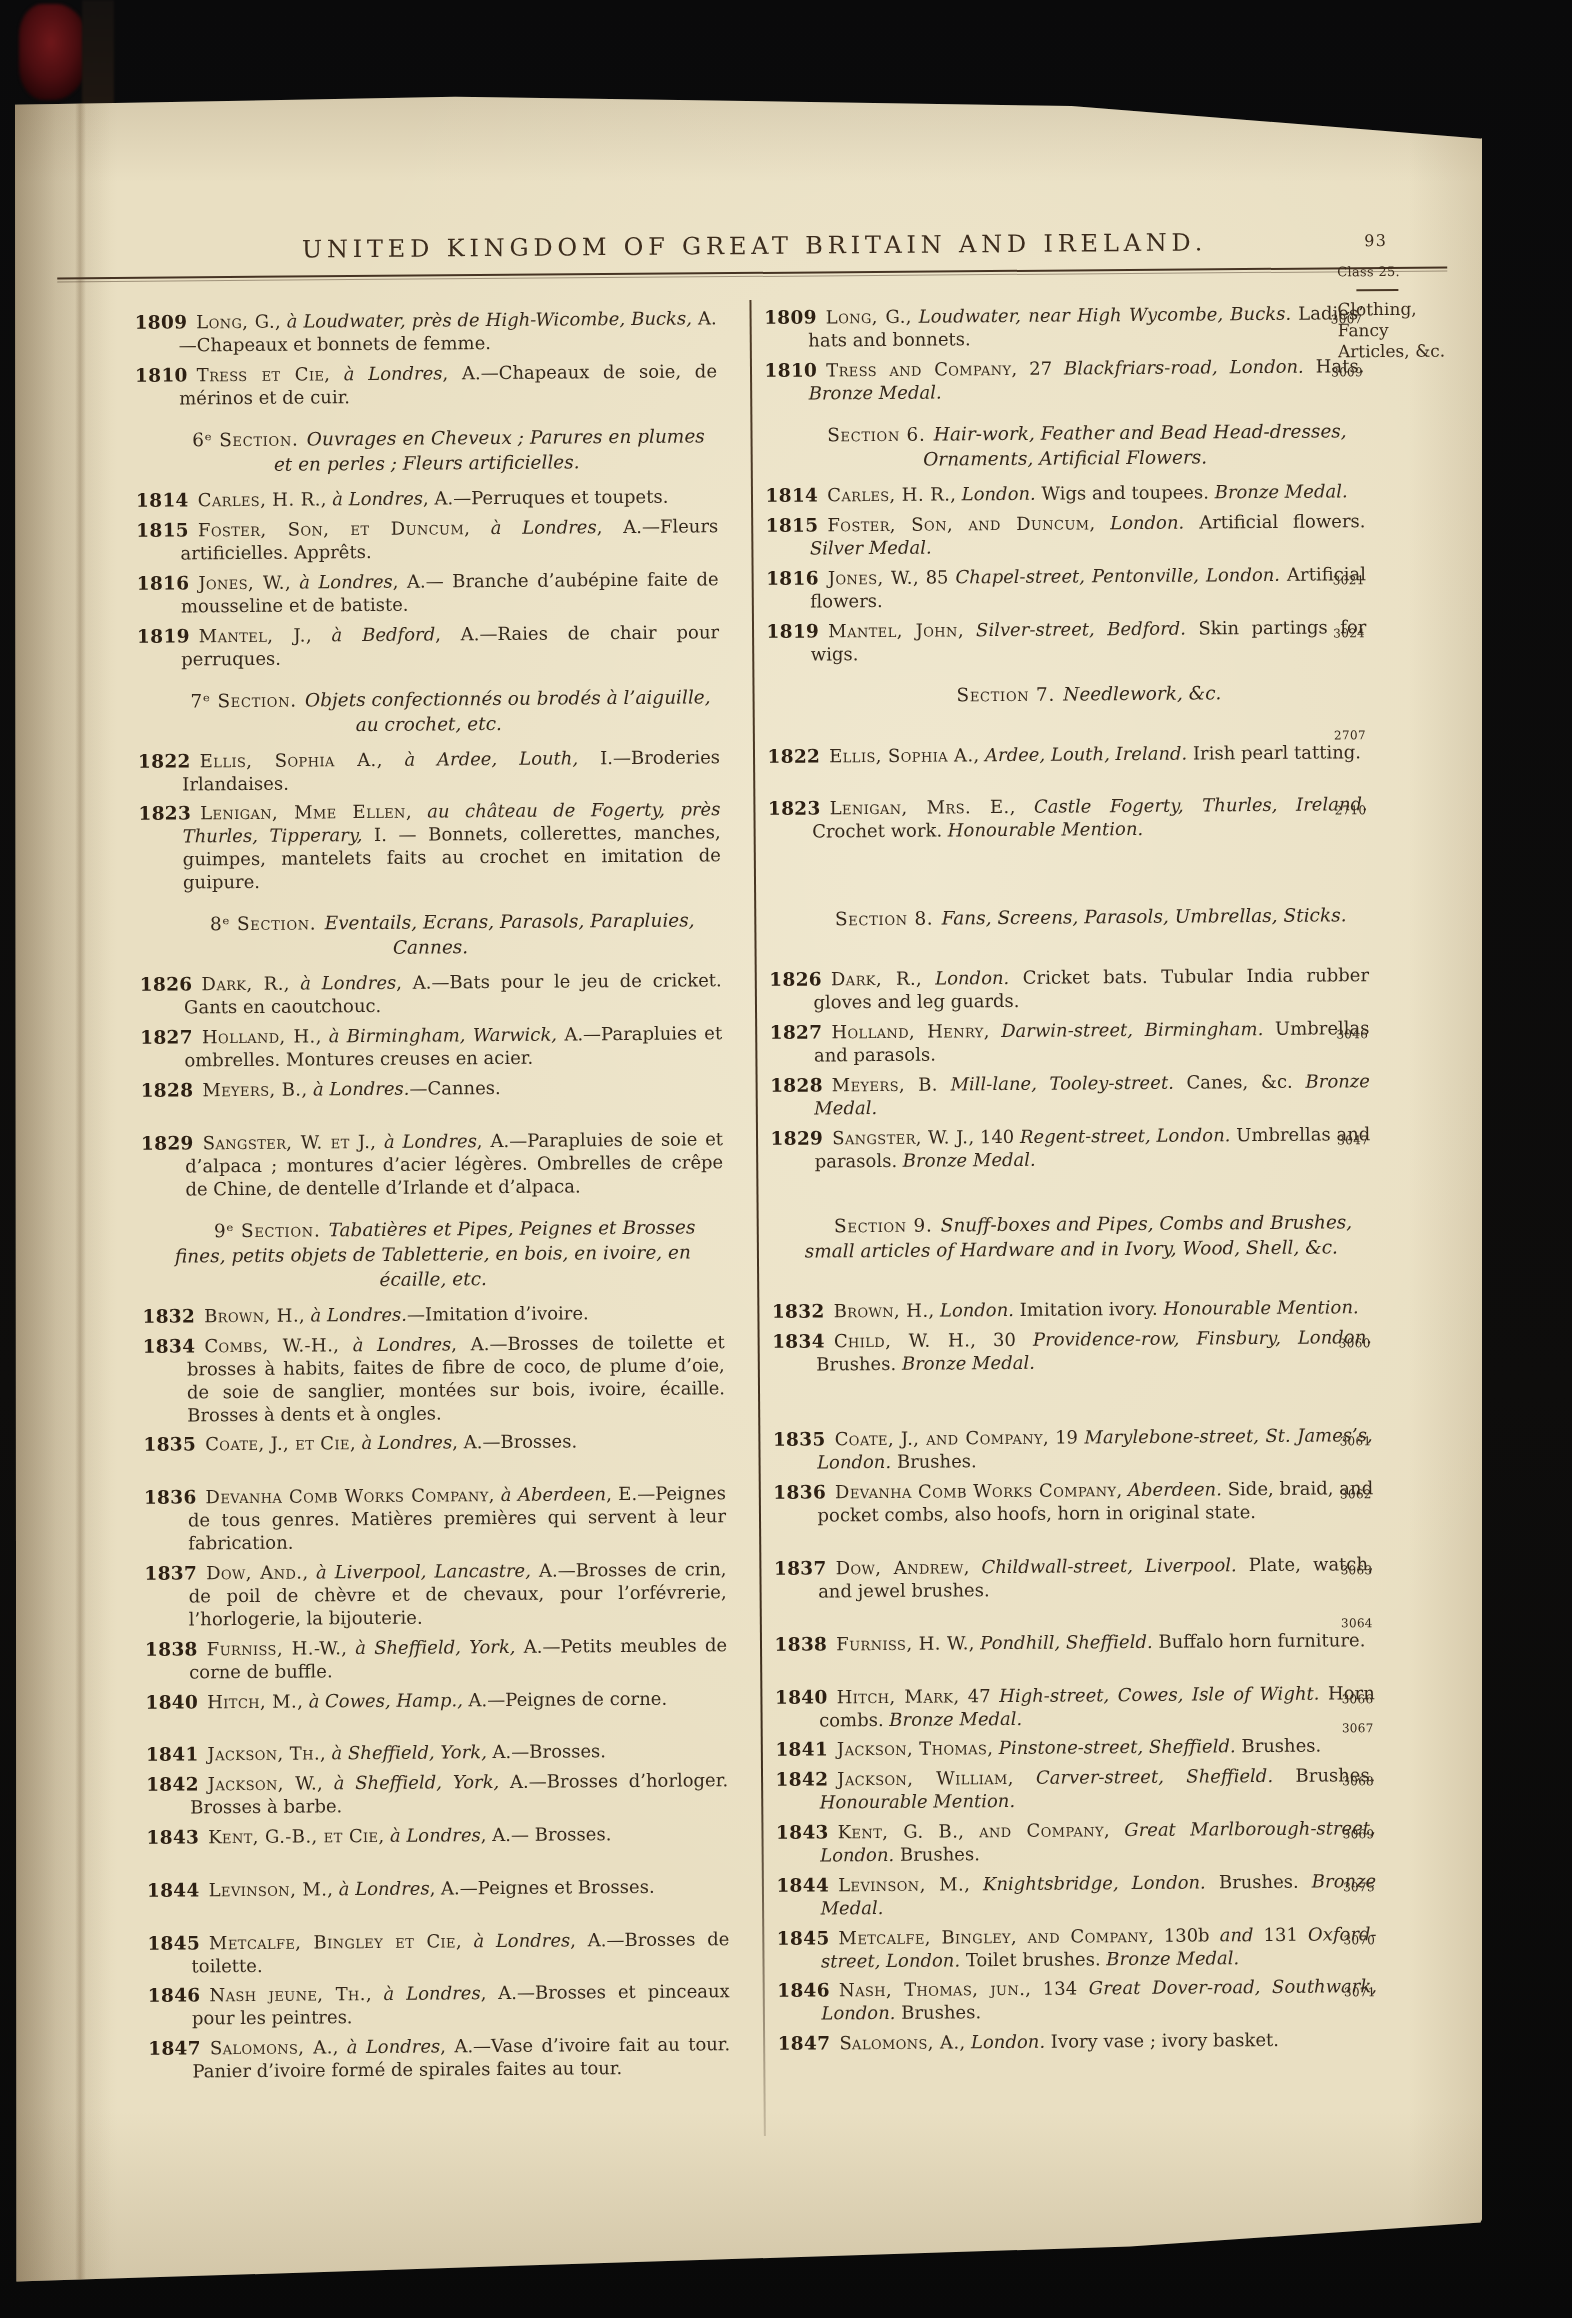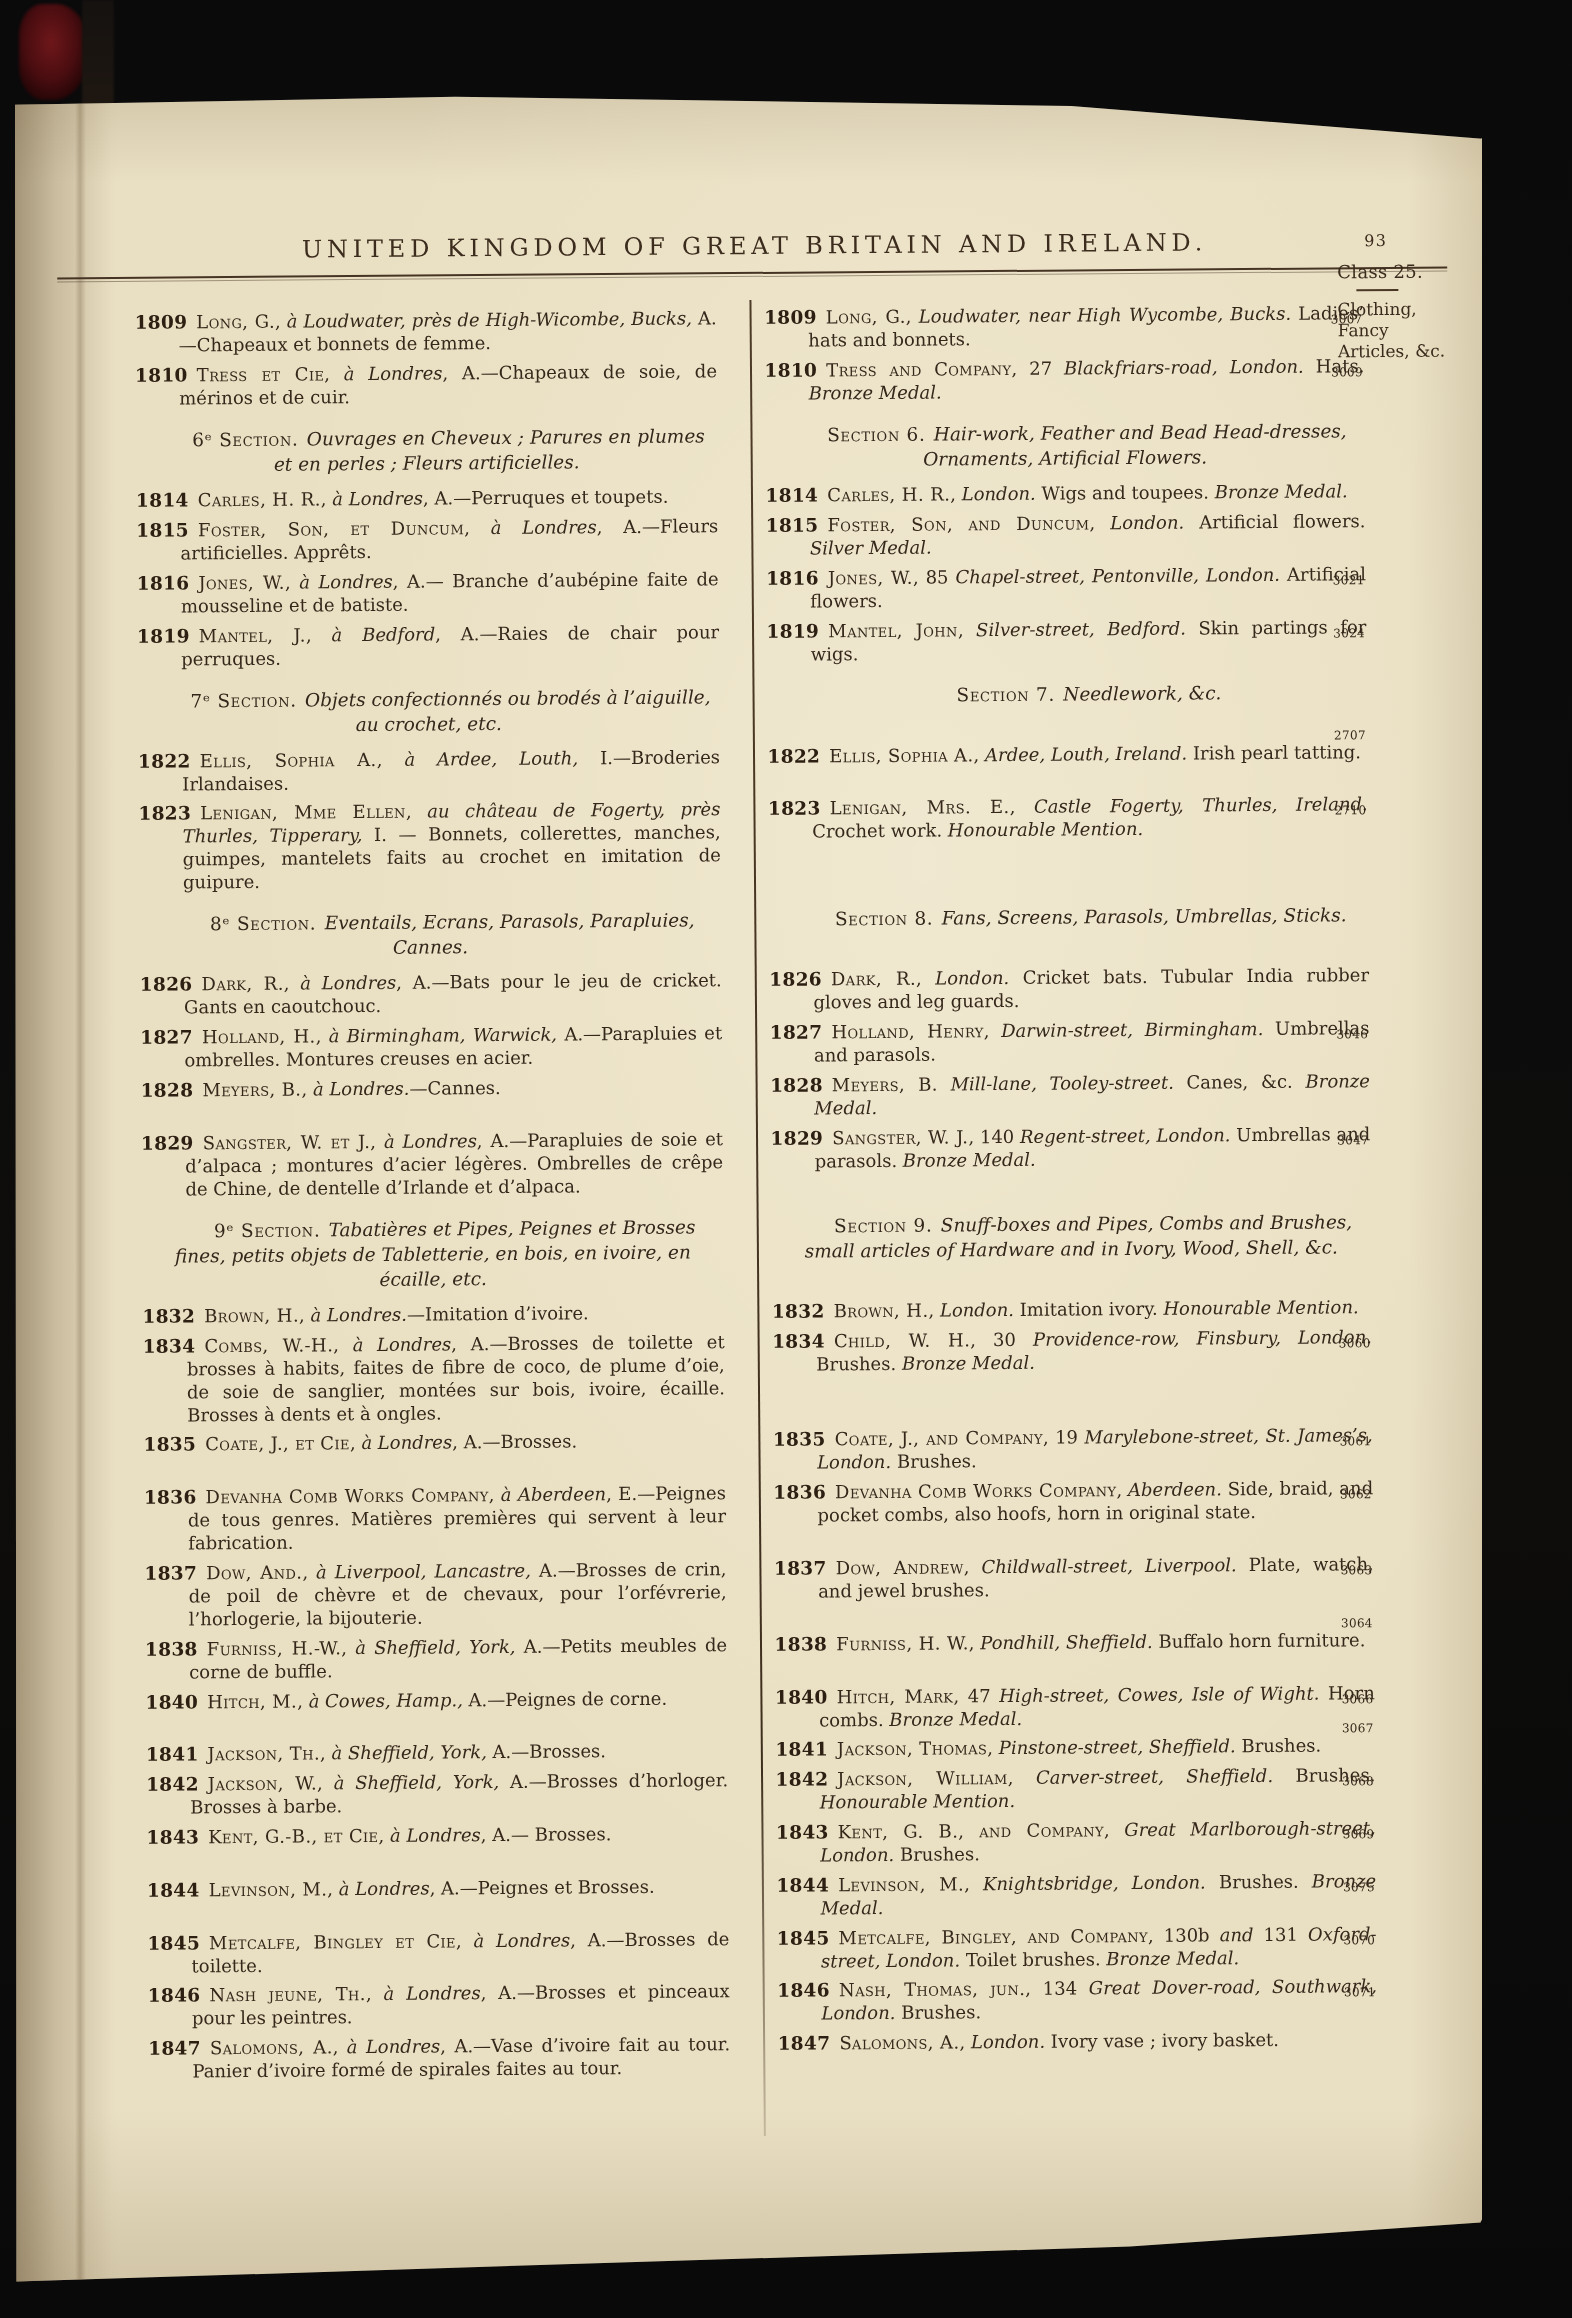--- a/index.html
+++ b/index.html
@@ -80,21 +80,21 @@
   .body i{font-style:italic;}
   .ref{position:absolute;right:1.4px;bottom:16px;text-indent:0;font-size:12px;letter-spacing:0.3px;}
   .row.section{margin-top:18px;margin-bottom:11px;}
   .section-block{margin:0 5.5px;text-align:center;font-size:18.5px;line-height:25px;}
   .section-label{font-variant:small-caps;letter-spacing:0.7px;margin-right:8.2px;margin-left:44px;}
   .section-title{font-style:italic;}
   .margin-note{
     position:absolute;right:23px;top:171px;width:118px;
     font-size:17px;line-height:21px;color:#3a2b1c;
   }
-  .margin-note .class-label{font-size:18px;letter-spacing:0.3px;}
+  .margin-note .class-label{font-size:13px;letter-spacing:0.3px;}
   .margin-note .note-rule{width:42px;border-top:2.1px solid #4a3826;margin:6.8px 0 8.2px 19px;}
   .note-lines{font-size:17px;}
 </style>
 </head>
 <body>
 
 <div class="stage">
   <div class="spine-blob"></div>
   <div class="spine-edge"></div>
 

